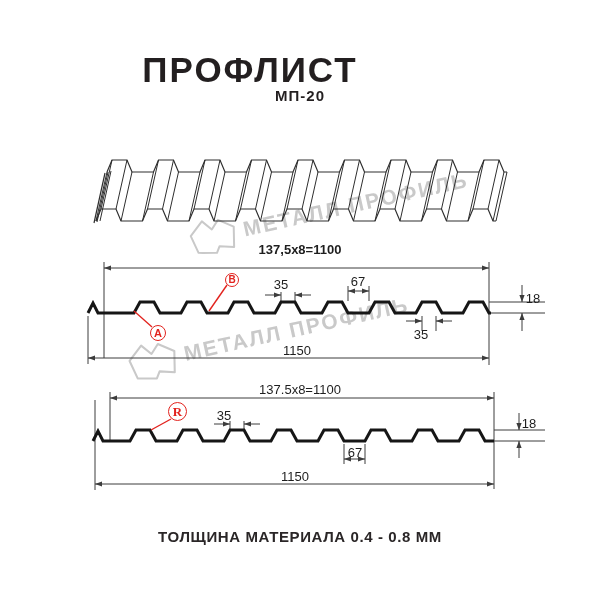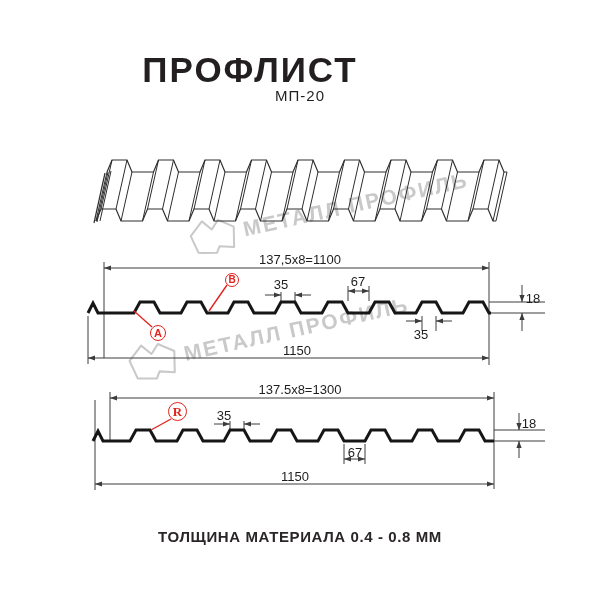--- a/index.html
+++ b/index.html
@@ -6,21 +6,21 @@
   .canvas{
     position:relative;width:600px;height:600px;background:#fff;overflow:hidden;
     font-family:"Liberation Sans",sans-serif;color:var(--ink,#231f20);
   }
   .page-title{
     position:absolute;top:50px;left:0;width:500px;text-align:center;
     font-size:35px;font-weight:bold;letter-spacing:2px;color:var(--ink,#231f20);
   }
   .page-subtitle{
     position:absolute;top:87px;left:0;width:600px;text-align:center;
-    font-size:15px;font-weight:normal;letter-spacing:1px;color:var(--ink,#231f20);
+    font-size:15px;font-weight:bold;letter-spacing:1px;color:var(--ink,#231f20);
   }
   .footer-note{
     position:absolute;top:528px;left:0;width:600px;text-align:center;
     font-size:15px;font-weight:bold;letter-spacing:0.6px;color:#2a2627;
   }
   .wm{
     position:absolute;display:flex;align-items:center;gap:7px;
     transform:rotate(-12.5deg);transform-origin:left bottom;
     color:var(--watermark,#c9c9c9);pointer-events:none;
   }
@@ -172,28 +172,28 @@
         <polygon points="519,430 516.4,423 521.6,423" fill="#3c3c3c"></polygon>
         <polygon points="519,441 516.4,448 521.6,448" fill="#3c3c3c"></polygon>
         <path d="M93,441 L98,431 L103,441 L130,441 L136,430 L150,430 L156,441 L177,441 L183,430 L197,430 L203,441 L224,441 L230,430 L244,430 L250,441 L271,441 L277,430 L291,430 L297,441 L318,441 L324,430 L338,430 L344,441 L365,441 L371,430 L385,430 L391,441 L412,441 L418,430 L432,430 L438,441 L459,441 L465,430 L479,430 L485,441 L494,441" fill="none" stroke="#161616" stroke-width="3" stroke-linejoin="miter"></path>
         <line x1="171" y1="419" x2="151" y2="430" stroke="#e2231e" stroke-width="1.4"></line>
       </g>
   </svg>
 
   <div class="page-title">ПРОФЛИСТ</div>
   <div class="page-subtitle">МП-20</div>
 
-  <div class="dim" style="left:300px;top:259px;">137,5x8=1100</div>
+  <div class="dim" style="left:300px;top:249px;font-weight:bold;">137,5x8=1100</div>
   <div class="dim" style="left:281px;top:284px;">35</div>
   <div class="dim" style="left:358px;top:281px;">67</div>
   <div class="dim" style="left:533px;top:298px;">18</div>
   <div class="dim" style="left:421px;top:334px;">35</div>
   <div class="dim" style="left:297px;top:350px;">1150</div>
 
-  <div class="dim" style="left:300px;top:389px;">137.5x8=1300</div>
+  <div class="dim" style="left:300px;top:389px;">137.5x8=1100</div>
   <div class="dim" style="left:224px;top:415px;">35</div>
   <div class="dim" style="left:355px;top:452px;">67</div>
   <div class="dim" style="left:529px;top:423px;">18</div>
   <div class="dim" style="left:295px;top:476px;">1150</div>
 
   <div class="circ a">A</div>
   <div class="circ b">B</div>
   <div class="circ r">R</div>
 
   <div class="footer-note">ТОЛЩИНА МАТЕРИАЛА 0.4 - 0.8 ММ</div>

